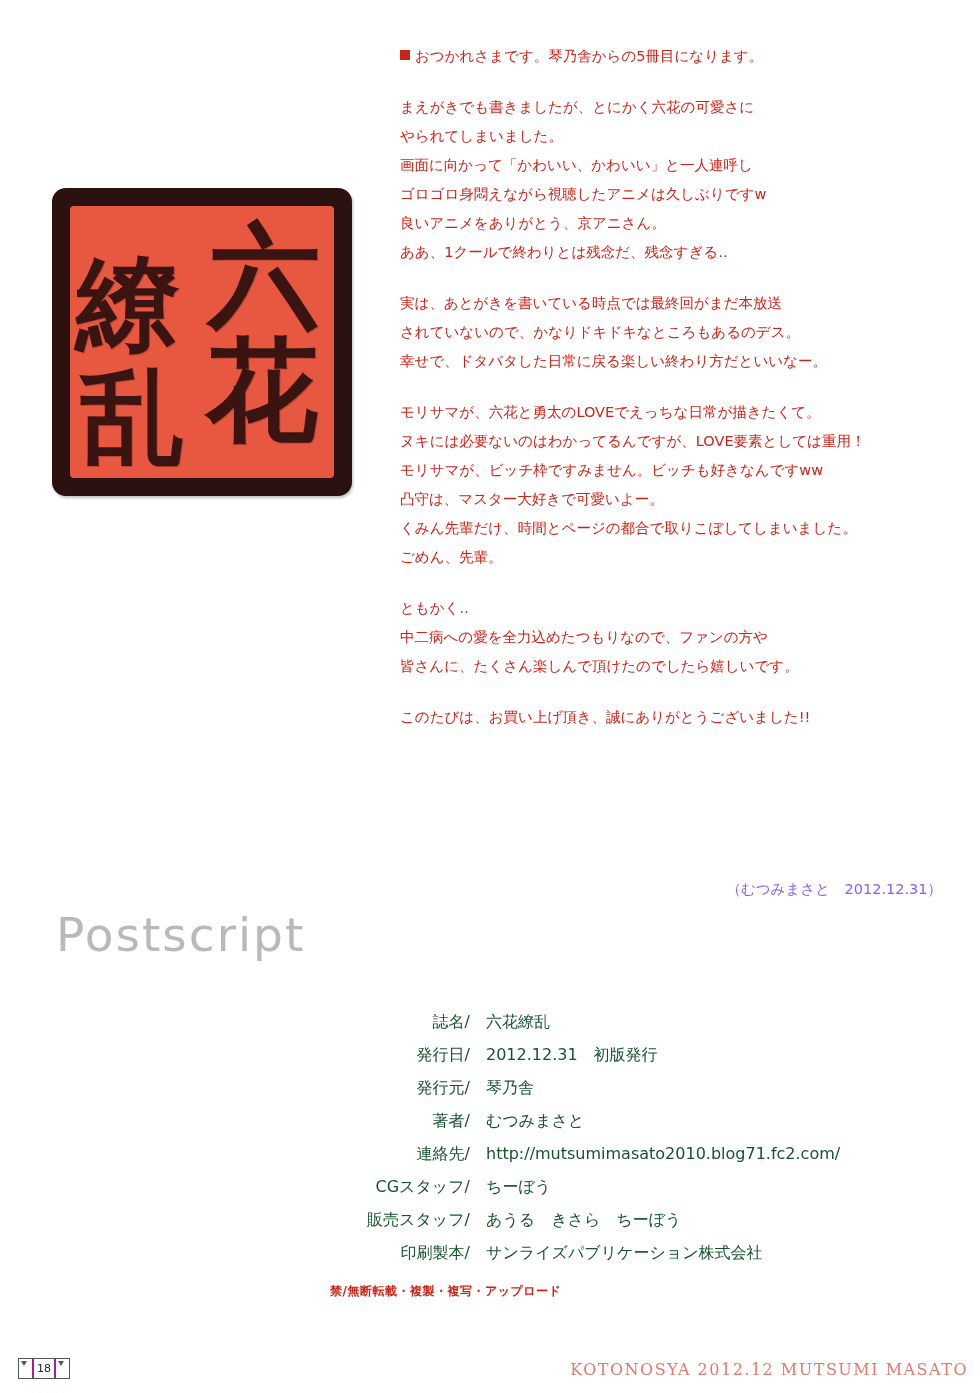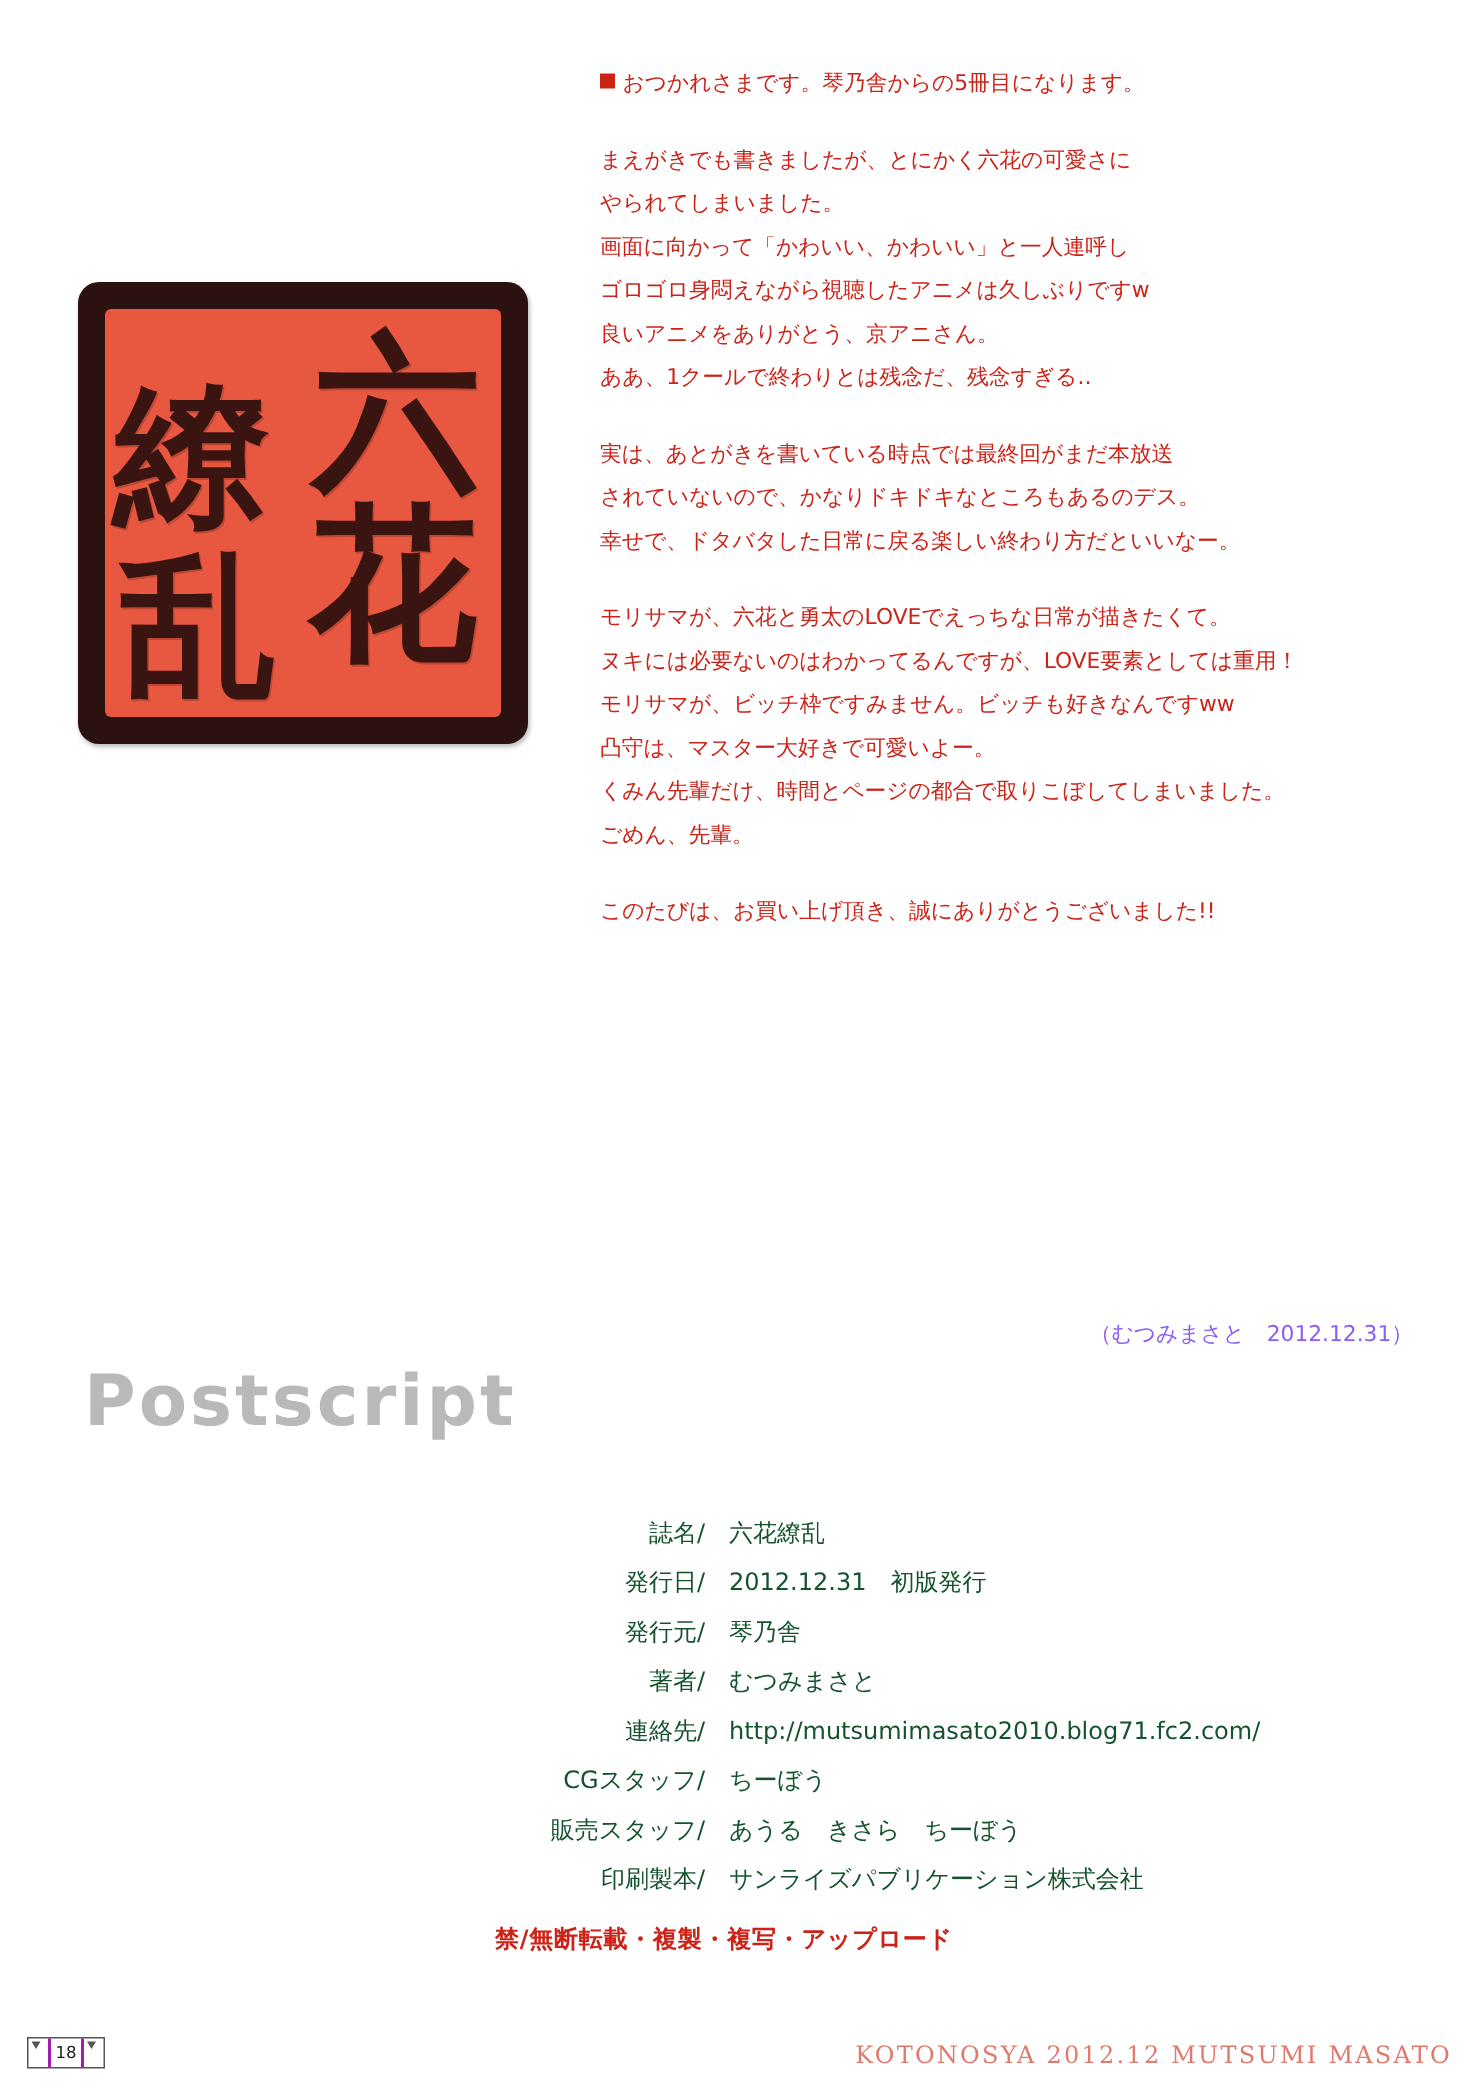--- a/index.html
+++ b/index.html
@@ -50,21 +50,21 @@
 
   
   #postscript-title {
     position: absolute;
     left: 56px;
     top: 907px;
     font-family: "DejaVu Sans", sans-serif;
     font-size: 47px;
     letter-spacing: 2px;
     color: #b9b9b9;
-    font-weight: 700;
+    font-weight: 400;
   }
 
   
   #afterword {
     position: absolute;
     left: 400px;
     top: 42px;
     width: 560px;
     color: #cc2318;
     font-family: "DejaVu Sans", sans-serif;
@@ -113,21 +113,21 @@
     white-space: nowrap;
   }
   .colo-value {
     white-space: nowrap;
   }
   #notice {
     position: absolute;
     left: 330px;
     top: 1283px;
     color: #cc2318;
-    font-size: 16px;
+    font-size: 12px;
     font-weight: bold;
     letter-spacing: 0.5px;
   }
 
   
   #footer-credit {
     position: absolute;
     right: 12px;
     bottom: 14px;
     color: #e07a6e;
@@ -208,20 +208,25 @@
 
   <div class="para">
     <div>モリサマが、六花と勇太のLOVEでえっちな日常が描きたくて。</div>
     <div>ヌキには必要ないのはわかってるんですが、LOVE要素としては重用！</div>
     <div>モリサマが、ビッチ枠ですみません。ビッチも好きなんですww</div>
     <div>凸守は、マスター大好きで可愛いよー。</div>
     <div>くみん先輩だけ、時間とページの都合で取りこぼしてしまいました。</div>
     <div>ごめん、先輩。</div>
   </div>
 
+  <div class="para">
+    <div>ともかく‥</div>
+    <div>中二病への愛を全力込めたつもりなので、ファンの方や</div>
+    <div>皆さんに、たくさん楽しんで頂けたのでしたら嬉しいです。</div>
+  </div>
 
   <div class="para tight">
     <div>このたびは、お買い上げ頂き、誠にありがとうございました!!</div>
   </div>
 </div>
 
 <div id="signature">（むつみまさと　2012.12.31）</div>
 
 <div id="colophon">
   <div class="colo-row">

